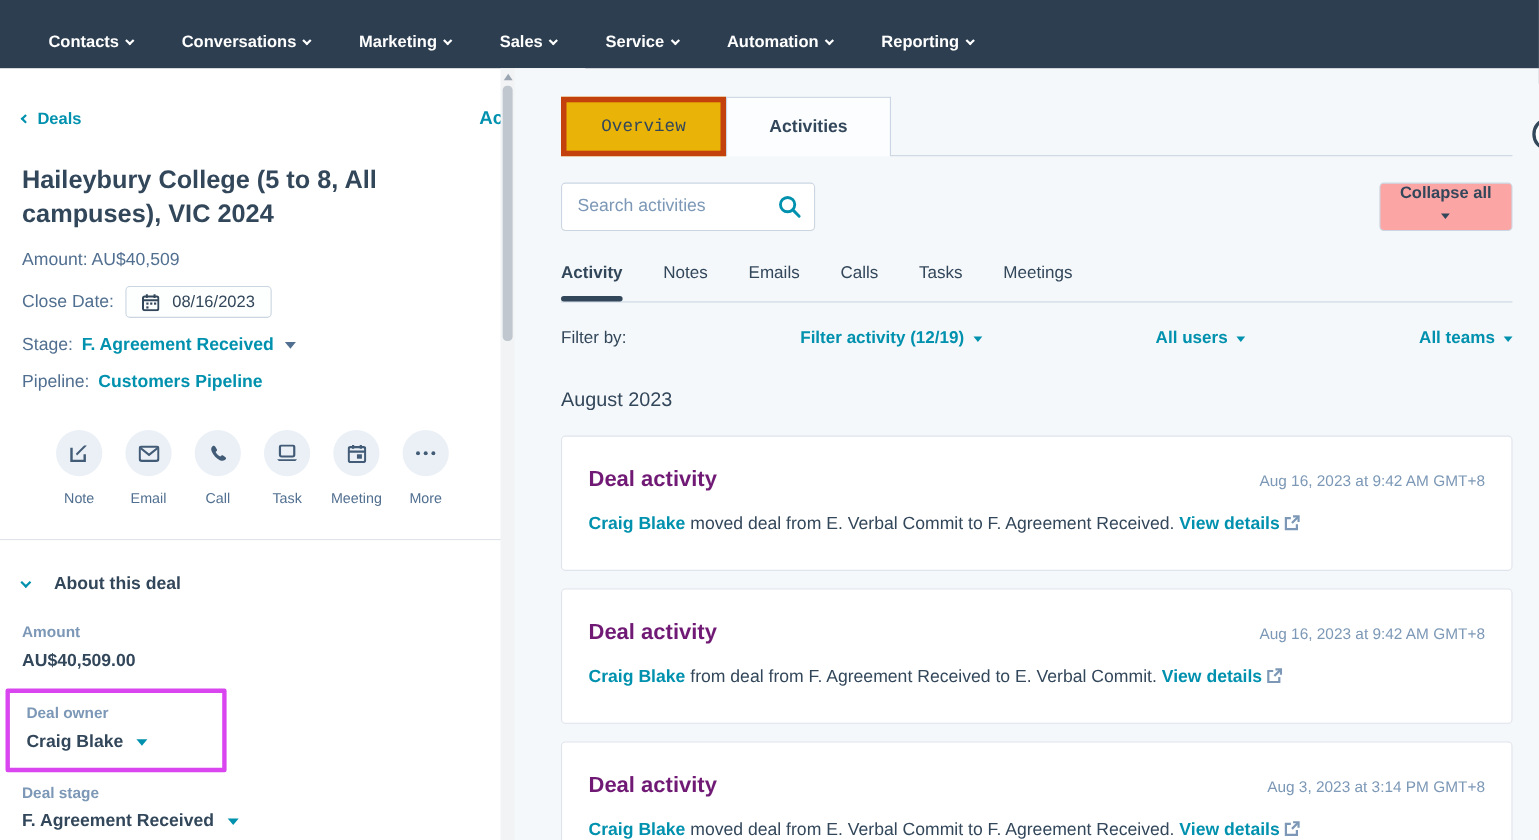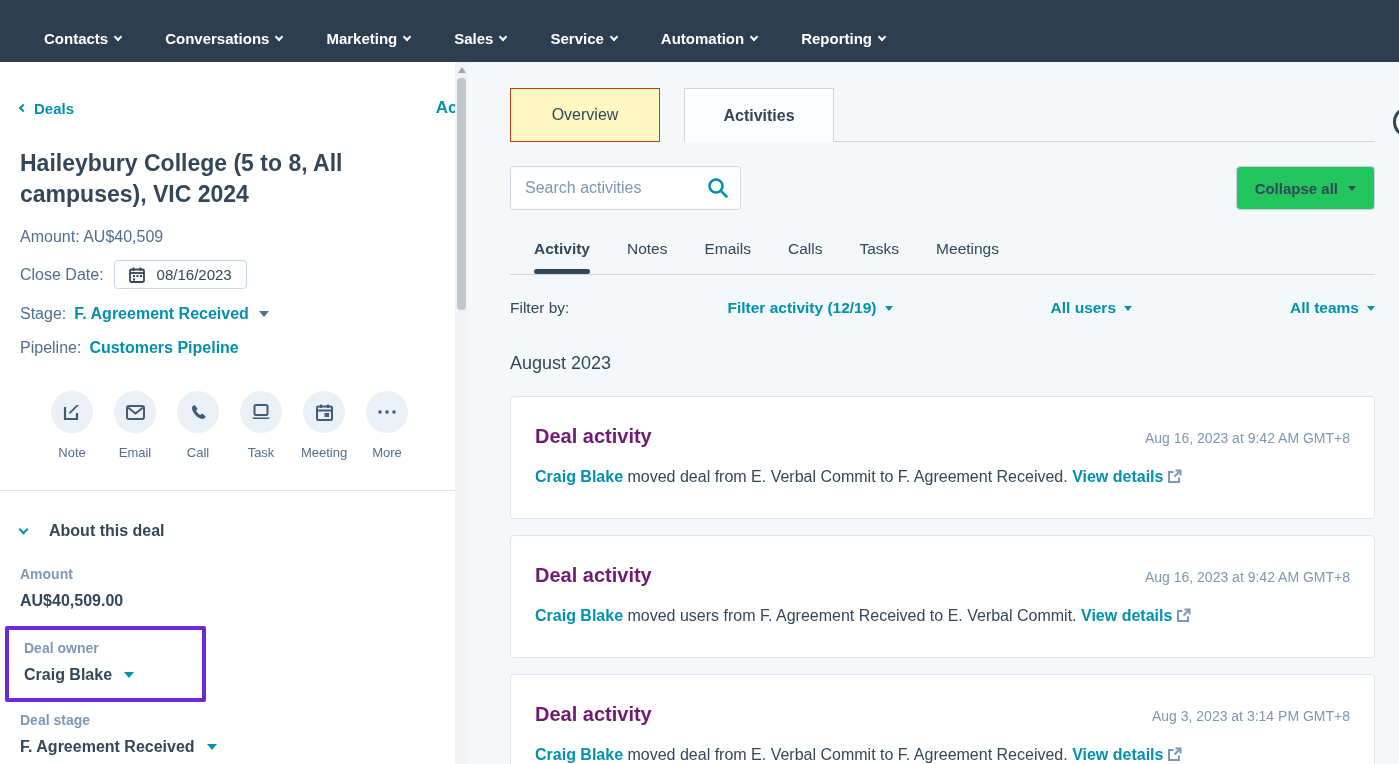--- a/index.html
+++ b/index.html
@@ -54,59 +54,59 @@
 
   .about-header { display:flex; align-items:center; gap:22px; margin-top:62px;
     cursor:pointer; }
   .about-header .chev { color:#0091ae; width:7px; height:7px; }
   .about-title { font-size:16px; font-weight:bold; color:#33475b; }
   .prop-group { margin-top:26px;font-weight:bold; }
   .prop-label { font-size:14px; color:#7c98b6; }
   .prop-value { margin-top:10px; font-size:16px; color:#33475b;
     display:flex; align-items:center; gap:12px; }
   .prop-value .caret-down { border-top-color:#0091ae; cursor:pointer; }
-  .highlight-box { border:4px solid #6d28d9; border-radius:2px;
+  .highlight-box { border:4px solid #d946ef; border-radius:2px;
     margin:16px 0 6px -15px; padding:10px 14px 14px 15px; width:201px; }
   .highlight-box .prop-group { margin-top:0; }
 
   
   .scrollbar { position:absolute; left:455px; top:62px; width:13px; height:702px;
     background:#f1f3f5; }
   .sb-up { position:absolute; top:5px; left:2.5px; width:0; height:0;
     border-left:4px solid transparent; border-right:4px solid transparent;
     border-bottom:6px solid #9aa5b1; }
   .sb-thumb { position:absolute; top:16px; left:2px; width:9px; height:232px;
     background:#c1c7ce; border-radius:4px; }
 
   
   .main { position:absolute; left:468px; top:62px; width:931px; height:702px;
     background:#f5f8fa; padding:0 24px 0 42px; }
   .tabs-row { display:flex; align-items:stretch; height:54px; margin-top:26px; }
   .tab { width:150px; display:flex; align-items:center; justify-content:center;
     font-size:16px; cursor:pointer; }
-  .tab-inactive { background:#fef9c3; border:1px solid #c2410c; color:#33475b; }
+  .tab-inactive { background:#eab308; border:5px solid #c2410c; color:#33475b;font-family:Liberation Mono, monospace; }
   .tab-active { background:#fbfdfe; border:1px solid #cbd6e2; border-bottom:none;
-    color:#33475b; font-weight:bold;margin-left:24px; }
+    color:#33475b; font-weight:bold; }
   .tabs-filler { flex:1; border-bottom:1px solid #cbd6e2; }
 
   .search-row { display:flex; justify-content:space-between; align-items:center;
     margin-top:24px; }
   .search-box { position:relative; width:231px; height:44px; }
   .search-input { width:100%; height:100%; border:1px solid #cbd6e2; border-radius:4px;
     background:#ffffff; font-size:16px; color:#33475b; padding:0 44px 0 14px;
     font-family:"Liberation Sans", sans-serif; }
   .search-input::placeholder { color:#7c98b6; opacity:1; }
   .search-icon { position:absolute; right:12px; top:11px; cursor:pointer; }
-  .collapse-btn { height:44px; padding:12px 18px; background:#22c55e;
+  .collapse-btn { height:44px; padding:0 18px; background:#fca5a5;
     border:1px solid #cbd6e2; border-radius:4px; display:flex; align-items:center;
-    gap:10px; font-size:15px; font-weight:bold; color:#33475b; cursor:pointer; }
+    gap:10px; font-size:15px; font-weight:bold; color:#33475b; cursor:pointer;flex-direction:column; }
   .collapse-btn .caret-down { border-top-color:#33475b; border-left-width:4px;
     border-right-width:4px; border-top-width:5px; }
 
-  .subtabs { display:flex; gap:37px; margin-top:30px;margin-left:24px; }
+  .subtabs { display:flex; gap:37px; margin-top:30px; }
   .subtab { font-size:15.5px; color:#33475b; padding-bottom:16px; position:relative;
     cursor:pointer; }
   .subtab.active { font-weight:bold; }
   .subtab.active::after { content:""; position:absolute; left:0; right:0; bottom:0;
     height:5px; background:#33475b; border-radius:3px; }
   .subtabs-divider { border-top:1px solid #cbd6e2; }
 
   .filter-row { display:flex; align-items:center; gap:46px; margin-top:24px;
     font-size:15.5px;justify-content:space-between; }
   .filter-label { color:#33475b; }
@@ -375,21 +375,21 @@
             </svg></span></span>
     </div>
   </section>
 
   <section class="card">
     <div class="card-header">
       <span class="card-title">Deal activity</span>
       <span class="card-time">Aug 16, 2023 at 9:42 AM GMT+8</span>
     </div>
     <div class="card-body">
-      <span class="actor">Craig Blake</span><span> moved users from F. Agreement Received to E. Verbal Commit. </span><span class="view-details"><span>View details</span><span class="ext-icon"><svg width="15" height="15" viewBox="0 0 15 15">
+      <span class="actor">Craig Blake</span><span> from deal from F. Agreement Received to E. Verbal Commit. </span><span class="view-details"><span>View details</span><span class="ext-icon"><svg width="15" height="15" viewBox="0 0 15 15">
               <path d="M12 8.5 L12 13 L2 13 L2 3 L6.5 3" fill="none" stroke="#7c98b6" stroke-width="2"></path>
               <path d="M8.5 1.5 L13.5 1.5 L13.5 6.5" fill="none" stroke="#7c98b6" stroke-width="2"></path>
               <line x1="13" y1="2" x2="7.5" y2="7.5" stroke="#7c98b6" stroke-width="2"></line>
             </svg></span></span>
     </div>
   </section>
 
   <section class="card">
     <div class="card-header">
       <span class="card-title">Deal activity</span>

